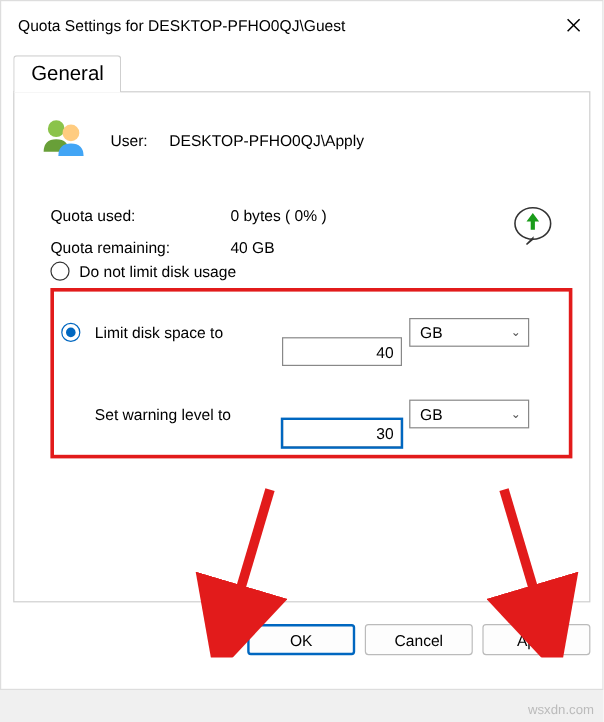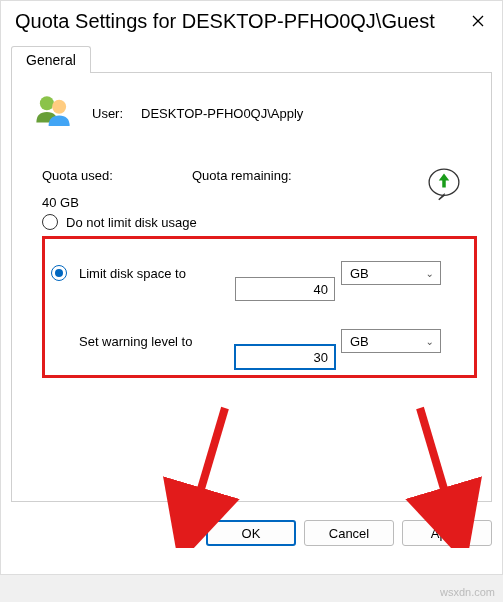--- a/index.html
+++ b/index.html
@@ -17,21 +17,21 @@
       height: 575px;
       border: 1px solid #ddd;
       display: flex;
       flex-direction: column;
     }
     .titlebar {
       display: flex;
       align-items: center;
       justify-content: space-between;
       padding: 8px 12px 8px 14px;
-      font-size: 20px;
+      font-size: 13px;
     }
     .close-btn {
       width: 24px;
       height: 24px;
       display: flex;
       align-items: center;
       justify-content: center;
       font-size: 14px;
       color: #000;
     }
@@ -44,21 +44,21 @@
     .tab-strip {
       display: flex;
       position: relative;
       z-index: 2;
     }
     .tab {
       border: 1px solid #cfcfcf;
       border-bottom: none;
       background: #ffffff;
       padding: 5px 14px;
-      font-size: 14px;
+      font-size: 17px;
       border-radius: 3px 3px 0 0;
       position: relative;
       top: 1px;
       text-align: center;
     }
     .tab-panel {
       border: 1px solid #cfcfcf;
       background: #ffffff;
       flex: 1;
       padding: 18px 14px;
@@ -221,20 +221,21 @@
           </svg>
         </div>
         <div class="user-text">
           <span>User:</span>
           <span>DESKTOP-PFHO0QJ\Apply</span>
         </div>
       </div>
 
       <div class="quota-grid">
         <span>Quota used:</span>
+        <span>0 bytes ( 0% )</span>
         <span>Quota remaining:</span>
         <span>40 GB</span>
       </div>
 
       <div class="traffic-icon">
         <svg viewBox="0 0 48 48">
           <ellipse cx="24" cy="22" rx="17" ry="15" fill="#fff" stroke="#333" stroke-width="1.5"></ellipse>
           <path d="M24 37 L18 42 L24 36 Z" fill="#fff" stroke="#333" stroke-width="1.5"></path>
           <path d="M24 12 L30 20 L26 20 L26 28 L22 28 L22 20 L18 20 Z" fill="#1a9c1a"></path>
         </svg>

